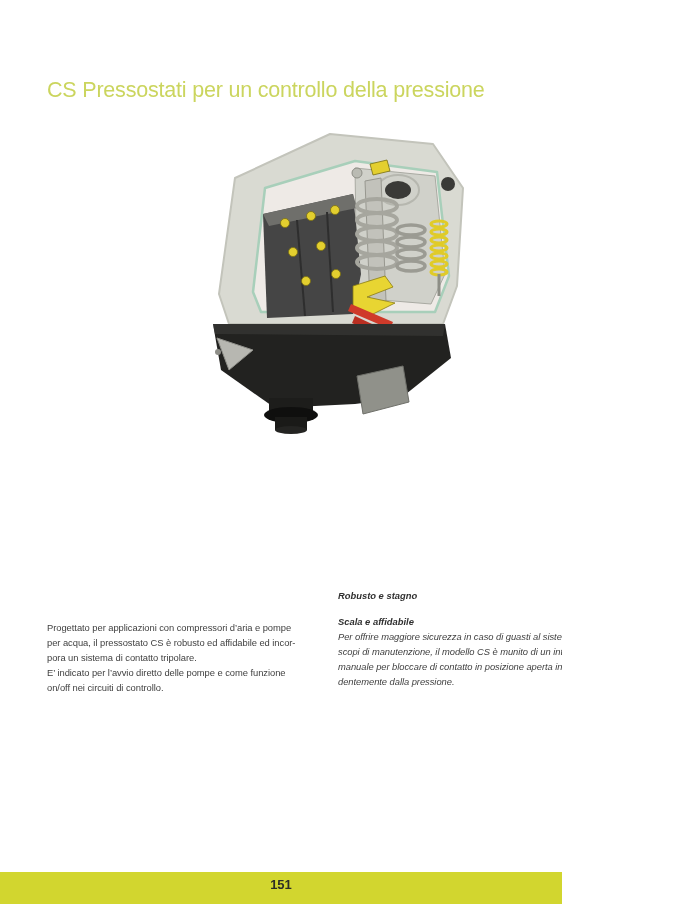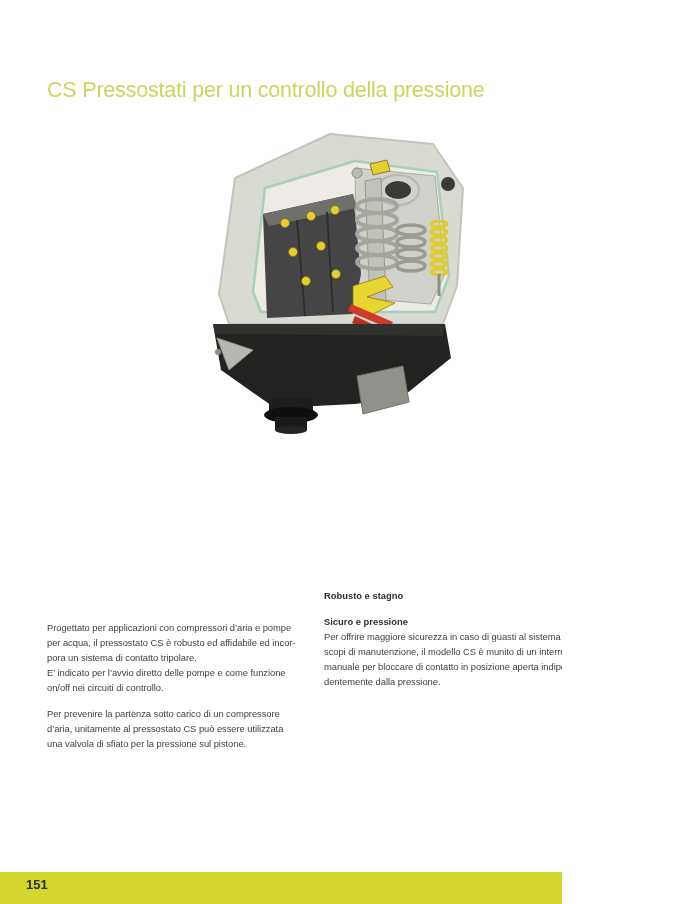--- a/index.html
+++ b/index.html
@@ -17,35 +17,35 @@
   }
   .reflection{
     position:absolute;left:205px;top:436px;width:270px;height:178px;overflow:hidden;z-index:1;
   }
   .reflection .fade{
     position:absolute;left:-10px;top:0;right:-10px;bottom:0;
     background:linear-gradient(to bottom, rgba(255,255,255,0.40) 0%, rgba(255,255,255,0.78) 45%, rgba(255,255,255,0.97) 80%, #ffffff 100%);
   }
   .col{position:absolute;top:588px;z-index:3;color:#3f3f3f;}
   .col-left{left:47px;width:300px;margin-top:32px;}
-  .col-right{left:324px;width:332px;}
+  .col-right{left:338px;width:332px;font-style:italic;}
   .col section{margin:0 0 0 0;}
   .col section + section{margin-top:11px;}
   .col h3{
     margin:0;font-size:9.4px;line-height:15px;font-weight:700;color:#2f2f2f;
   }
   .col p{
     margin:0;font-size:9.4px;line-height:15px;white-space:pre-line;letter-spacing:-0.05px;
   }
   .footer-bar{
     position:absolute;left:0;right:0;bottom:0;height:32px;background:#d2d62f;z-index:4;
   }
   .page-number{
-    position:absolute;left:0;right:0;top:5px;text-align:left;
-    font-size:13px;font-weight:700;color:#2d2d26;margin-left:26px;
+    position:absolute;left:0;right:0;top:5px;text-align:center;
+    font-size:13px;font-weight:700;color:#2d2d26;
   }
 </style>
 </head>
 <body>
 
 <div class="page">
 
   <h1 class="title">CS Pressostati per un controllo della pressione</h1>
 
   <svg width="0" height="0" style="position:absolute" aria-hidden="true">
@@ -141,32 +141,29 @@
 
   <div class="col col-left">
     <section>
       <p>Progettato per applicazioni con compressori d’aria e pompe
 per acqua, il pressostato CS è robusto ed affidabile ed incor-
 pora un sistema di contatto tripolare.
 E’ indicato per l’avvio diretto delle pompe e come funzione
 on/off nei circuiti di controllo.</p>
     </section>
     <section>
-      <p>Per prevenire la partenza sotto carico di un compressore
-d’aria, unitamente al pressostato CS può essere utilizzata
-una valvola di sfiato per la pressione sul pistone.</p>
     </section>
   </div>
 
   <div class="col col-right">
     <section>
       <h3>Robusto e stagno</h3>
     </section>
     <section>
-      <h3>Sicuro e pressione</h3>
+      <h3>Scala e affidabile</h3>
       <p>Per offrire maggiore sicurezza in caso di guasti al sistema o per
 scopi di manutenzione, il modello CS è munito di un interruttore
 manuale per bloccare di contatto in posizione aperta indipen-
 dentemente dalla pressione.</p>
     </section>
   </div>
 
   <footer class="footer-bar">
     <div class="page-number">151</div>
   </footer>

